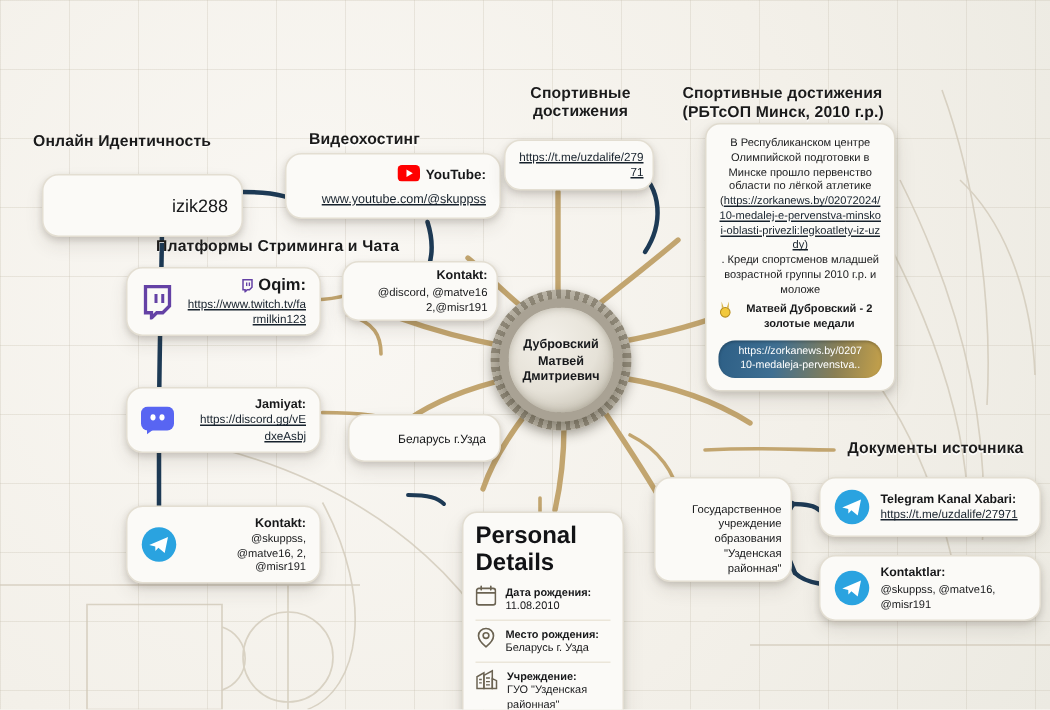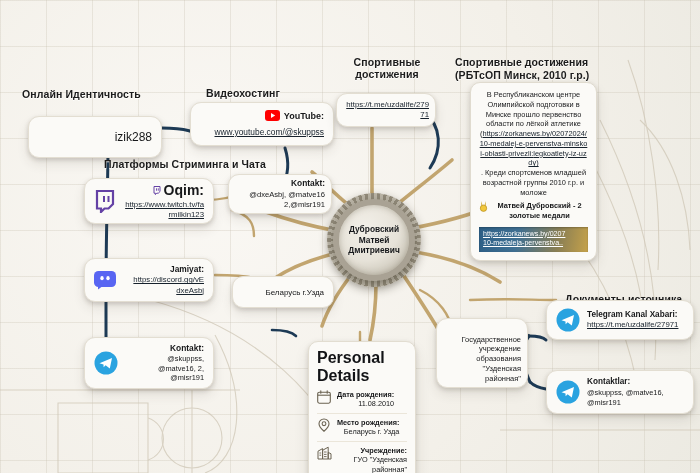--- a/index.html
+++ b/index.html
@@ -74,36 +74,36 @@
     background:#fbfaf7;border:1px solid #e0dbcf;border-radius:10px;
     box-shadow:0 2px 5px rgba(60,52,36,.18), 0 7px 14px rgba(60,52,36,.10);
     box-sizing:border-box;padding:7px 8px 8px;
     font-size:7.4px;line-height:1.32;color:#18191b;text-align:center;
   }
   #block-sport .para{display:block;}
   #block-sport .urlpart{color:#16212c;text-decoration:underline;word-break:break-all;}
   #block-sport .medalline{display:flex;align-items:flex-start;justify-content:space-between;gap:3px;margin-top:4px;font-weight:bold;line-height:1.3;}
   #block-sport .medalline .nm{font-weight:bold;}
   #url-chip{
-    margin-top:6px;border-radius:0;padding:3px 4px;
+    margin-top:6px;border-radius:11px;padding:3px 4px;
     background:linear-gradient(100deg,#2d5f86 0%,#3f6f92 35%,#8a7f54 72%,#c6a24a 100%);
-    color:#ffffff;font-size:7.1px;line-height:1.35;text-align:left;
-    text-decoration:underline;word-break:break-all;
+    color:#ffffff;font-size:7.1px;line-height:1.35;text-align:center;
+    word-break:break-all;
     box-shadow:inset 0 1px 2px rgba(0,0,0,.25);
   }
 
   
   #personal{
     position:absolute;z-index:6;left:308px;top:341px;width:108px;
     background:#fbfaf7;border:1px solid #e2ddd1;border-radius:10px;
     box-shadow:0 2px 5px rgba(60,52,36,.18), 0 8px 15px rgba(60,52,36,.10);
     box-sizing:border-box;padding:7px 8px;
   }
   #personal h3{margin:0 0 4px;font-size:16px;font-weight:bold;color:#121316;}
-  #personal .row{display:flex;gap:6px;align-items:flex-start;padding:4px 0;border-top:1px solid #ebe6da;text-align:right;}
+  #personal .row{display:flex;gap:6px;align-items:flex-start;padding:4px 0;border-top:1px solid #ebe6da;}
   #personal .row:first-of-type{border-top:none;padding-top:1px;}
   #personal .row .txt{font-size:7.3px;line-height:1.3;color:#17181a;}
   #personal .row .k{font-weight:bold;display:block;}
 </style>
 </head>
 <body>
 
 <div id="canvas">
 
   <svg id="bgart" class="layer" viewBox="0 0 700 473">
@@ -219,31 +219,31 @@
     </span>
     <div class="txt ctr" style="font-size:7.4px;line-height:1.32;">
       <span style="display:inline-flex;align-items:center;gap:3px;justify-content:center;">
         <span class="ico">
           <svg width="8" height="9" viewBox="0 0 8 9">
               <path d="M1 0.5 L7 0.5 L7 5.5 L5.3 7.2 L3.8 7.2 L2.4 8.6 L2.4 7.2 L1 7.2 Z" fill="none" stroke="#6441a5" stroke-width="1"></path>
               <rect x="3" y="2.3" width="0.9" height="2.4" fill="#6441a5"></rect>
               <rect x="4.8" y="2.3" width="0.9" height="2.4" fill="#6441a5"></rect>
             </svg>
         </span>
-        <span class="ttl" style="font-size:14px;">Oqim:</span>
+        <span class="ttl" style="font-size:11px;">Oqim:</span>
       </span>
       <span class="lnk" style="font-size:7.8px;">https://www.twitch.tv/fa</span>
       <span class="lnk" style="font-size:7.8px;">rmilkin123</span>
     </div>
   </div>
 
   <div class="node" style="left:228px;top:174px;width:104px;height:40px;justify-content:center;padding:5px 6px;">
     <div class="txt ctr" style="font-size:7.6px;line-height:1.32;">
       <span class="ttl" style="font-size:8.4px;">Kontakt:</span>
-      <span>@dxeAsbj, @matve16</span>
+      <span>@discord, @matve16</span>
       <span style="display:block;">2,@misr191</span>
     </div>
   </div>
 
   <div class="node" style="left:84px;top:258px;width:130px;height:44px;">
     <span class="ico">
       <svg width="22" height="19" viewBox="0 0 22 19">
           <rect x="0" y="0" width="22" height="16" rx="4.5" fill="#5865f2"></rect>
           <path d="M4 14 L4 18.5 L8.5 15.2 Z" fill="#5865f2"></path>
           <ellipse cx="8" cy="7.2" rx="1.7" ry="2.1" fill="#ffffff"></ellipse>
@@ -279,21 +279,21 @@
   <div class="node" style="left:436px;top:318px;width:92px;height:70px;justify-content:center;padding:5px 6px;">
     <div class="txt ctr" style="font-size:7.5px;line-height:1.3;">
       <span style="display:block;margin-top:12px;">Государственное</span>
       <span style="display:block;">учреждение</span>
       <span style="display:block;">образования</span>
       <span style="display:block;">"Узденская</span>
       <span style="display:block;">районная"</span>
     </div>
   </div>
 
-  <div class="node" style="left:546px;top:300px;width:148px;height:40px;">
+  <div class="node" style="left:546px;top:318px;width:148px;height:40px;">
     <span class="ico">
       <svg width="24" height="24" viewBox="0 0 24 24">
           <circle cx="12" cy="12" r="11.5" fill="#2aa3e0"></circle>
           <path d="M5.5 12.3 L18 7 L15.8 17.6 L11.6 14.2 L9.6 16.3 L9.5 13.4 Z" fill="#ffffff"></path>
         </svg>
     </span>
     <div class="txt" style="font-size:7.4px;line-height:1.35;">
       <span class="ttl" style="font-size:8.2px;">Telegram Kanal Xabari:</span>
       <span class="lnk" style="font-size:7.8px;">https://t.me/uzdalife/27971</span>
     </div>

